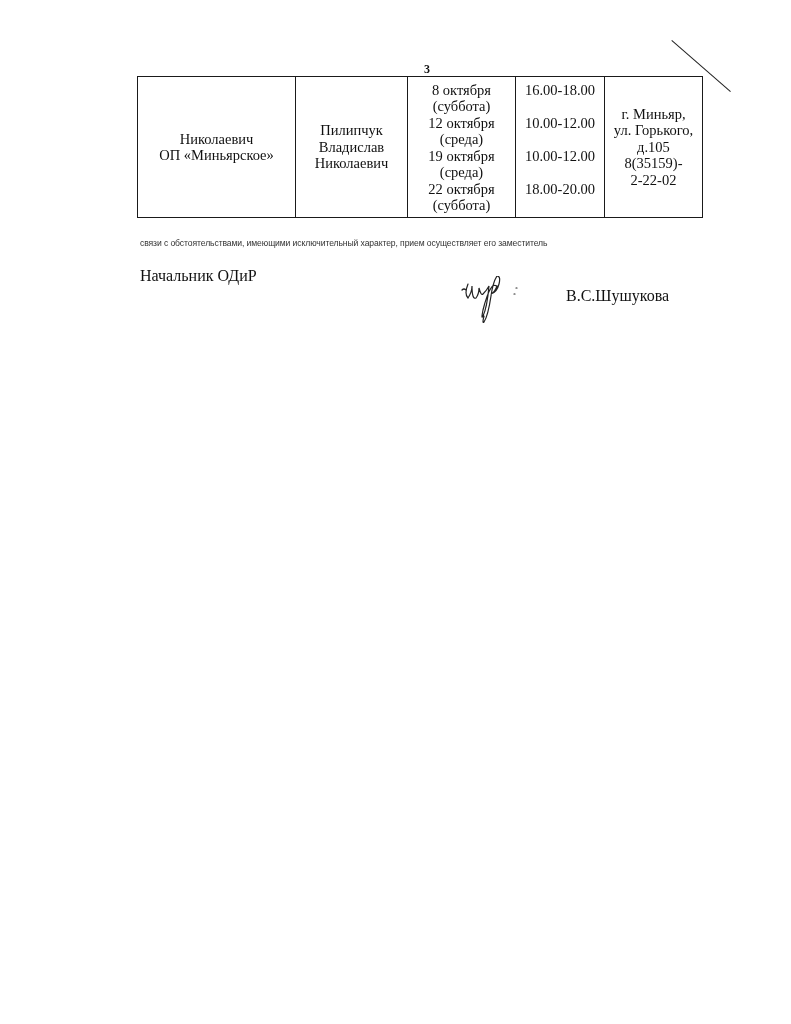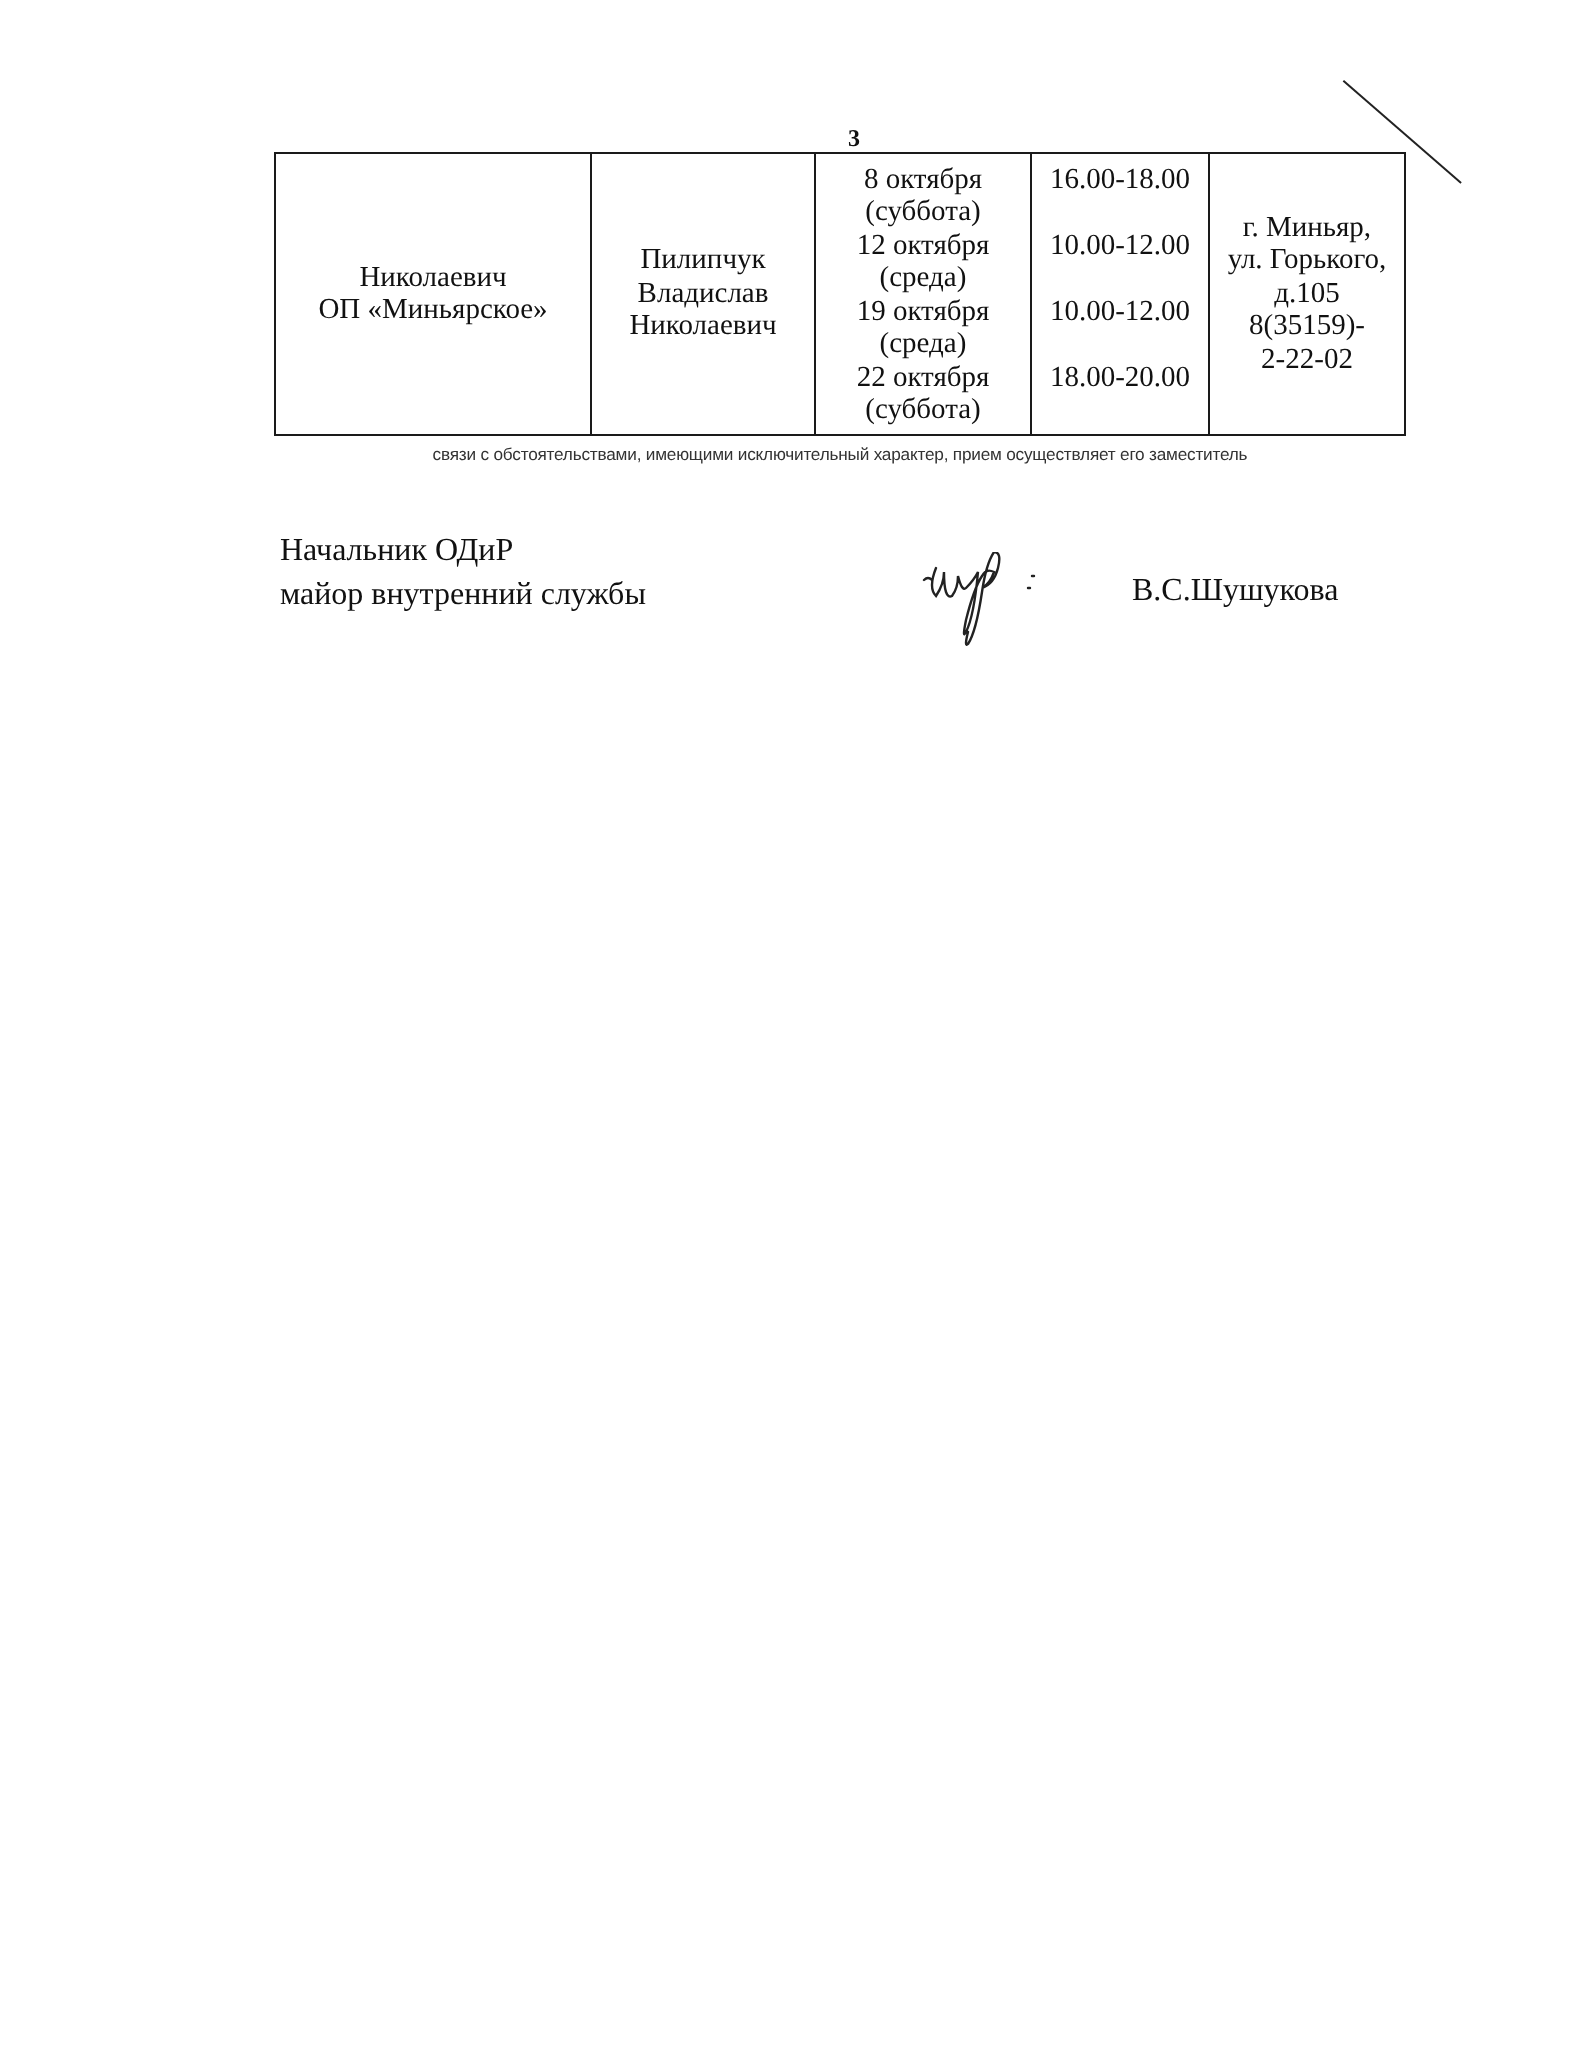--- a/index.html
+++ b/index.html
@@ -11,21 +11,21 @@
     td.c1 { width: 157px; height: 140px; }
     td.c2 { width: 111px; }
     td.c3 { width: 107px; vertical-align: top; }
     td.c4 { width: 88px; vertical-align: top; }
     td.c5 { width: 97px; margin-top: 19px; }
     .datebox { padding-top: 1px; }
     .date-item { display: block; }
     .time-item { display: block; height: 33px; }
     .footnote { position: absolute; left: 140px; top: 221px; width: 560px; font-family: "Liberation Sans", "DejaVu Sans", sans-serif; font-size: 8.6px; line-height: 12px; color: #222; }
     .footnote .l1 { display: block; text-align: right; font-weight: bold; letter-spacing: -0.1px; }
-    .footnote .l2 { display: block; text-align: center; color: #333; letter-spacing: -0.1px; }
+    .footnote .l2 { display: block; text-align: left; color: #333; letter-spacing: -0.1px; margin-top: 16px; }
     .sig-left { position: absolute; left: 140px; top: 265px; font-size: 16px; line-height: 22px; }
     .sig-left span { display: block; }
     .signature { position: absolute; left: 458px; top: 276px; width: 78px; height: 52px; }
     .sig-name { position: absolute; left: 566px; top: 287px; font-size: 16px; }
   </style>
 </head>
 <body>
 
 <div class="page-num">3</div>
 <div class="slash"></div>
@@ -72,20 +72,19 @@
   </tr>
 </tbody>
   </table>
 
 <div class="footnote">
   <span class="l2">связи с обстоятельствами, имеющими исключительный характер, прием осуществляет его заместитель</span>
 </div>
 
 <div class="sig-left">
   <span>Начальник ОДиР</span>
-  <span>майор внутренний службы</span>
 </div>
 
 <svg class="signature" viewBox="0 0 78 52">
   <path d="M4 14 q2 -2 4 0 M10 8 q-4 10 0 14 q4 -6 4 -12 q0 14 4 12 q3 -4 3 -10 q2 8 4 6 q4 -4 6 -8 q-2 22 -6 30 q-2 4 0 -6 q4 -16 8 -22 q2 -4 6 -2 q-2 6 -6 8 q6 -2 8 -10 q2 -8 -2 -8 q-4 6 -6 20 q-3 20 -7 26 q-2 2 0 -6 M56 18 l1 0 M58 12 l1 0" fill="none" stroke="#222" stroke-width="1.2" stroke-linecap="round"></path>
 </svg>
 
 <div class="sig-name">В.С.Шушукова</div>
 
 </body></html>

